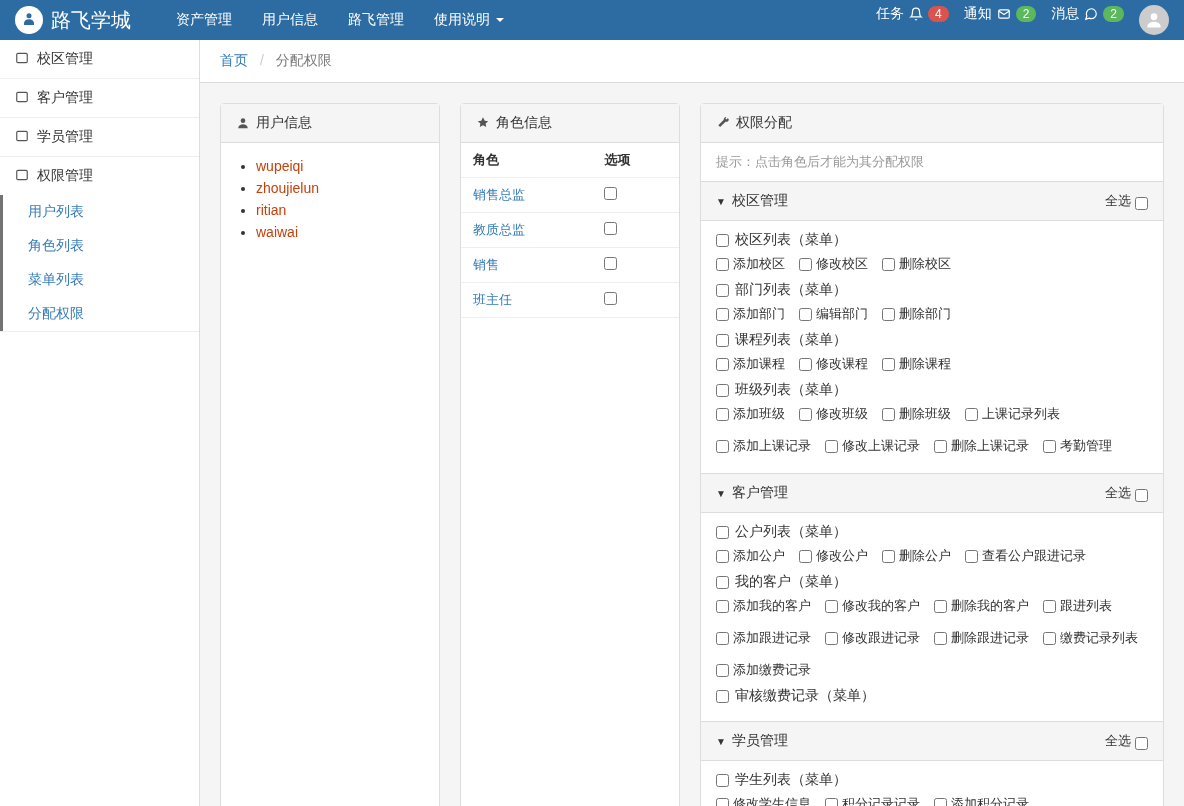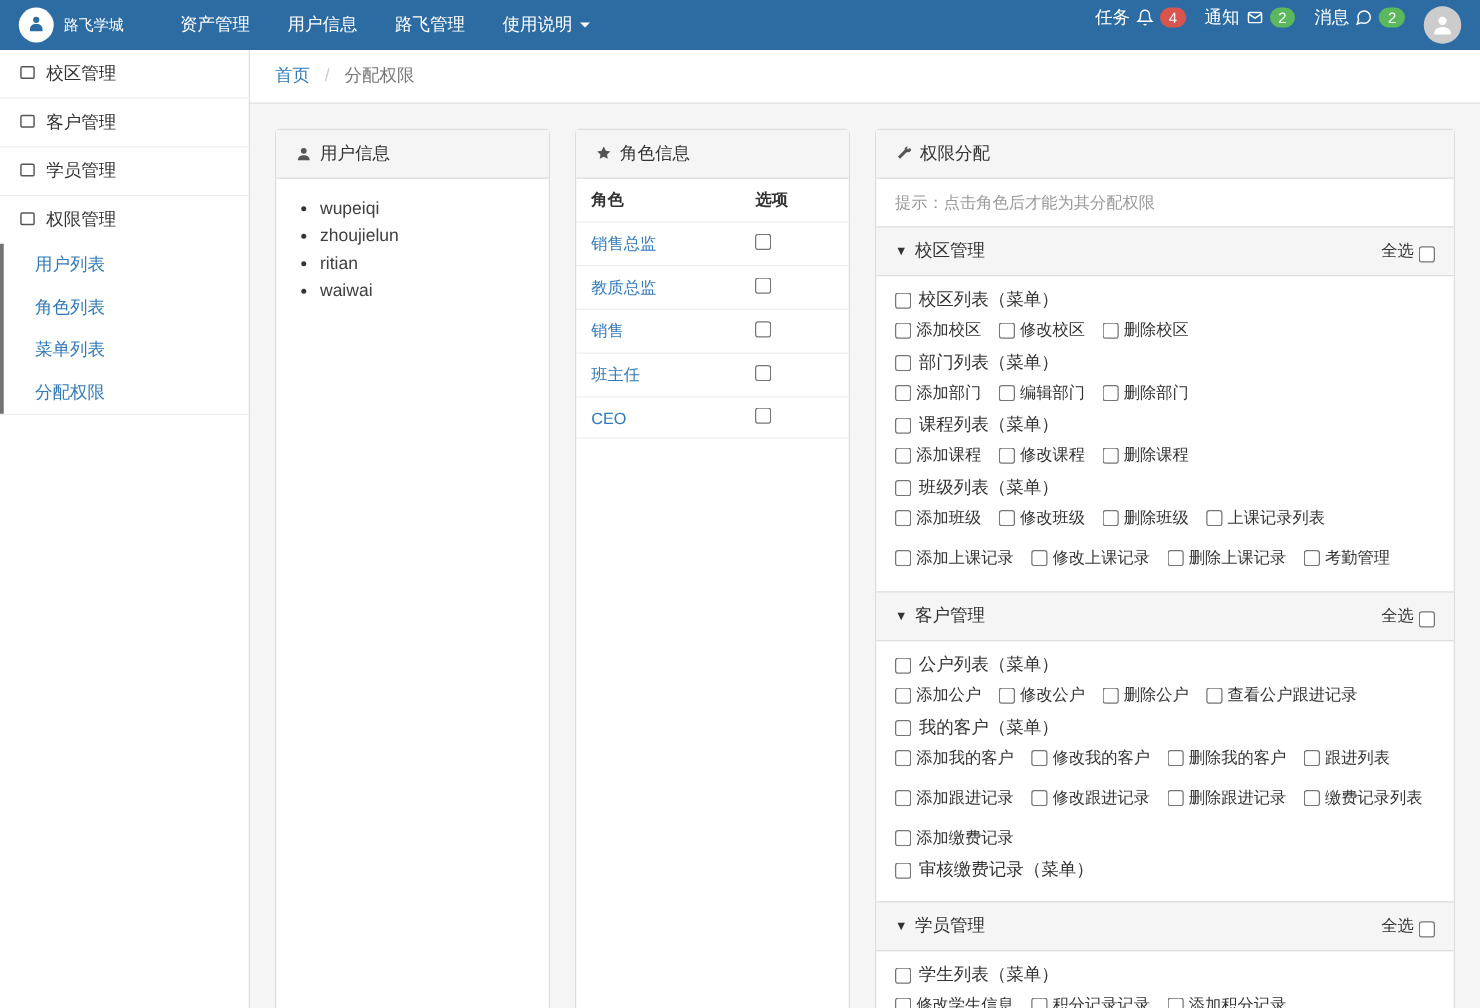--- a/index.html
+++ b/index.html
@@ -1,18 +1,18 @@
 <!DOCTYPE html>
 <html><head>
 <meta charset="utf-8">
 <style>
 *{margin:0;padding:0;box-sizing:border-box}
 body{font-family:"Helvetica Neue",Helvetica,Arial,"Microsoft YaHei",sans-serif;font-size:14px;color:#333;background:#f5f5f5}
 .navbar{background:#2d6ca2;height:40px;display:flex;align-items:center;padding:0 15px;color:#fff}
-.brand{display:flex;align-items:center;gap:8px;font-size:12px;margin-right:30px}
+.brand{display:flex;align-items:center;gap:8px;font-size:20px;margin-right:30px}
 .brand-icon{width:28px;height:28px;background:#fff;border-radius:50%;display:flex;align-items:center;justify-content:center}
 .brand-icon svg{width:20px;height:20px;fill:#2d6ca2}
 .nav-items{display:flex;gap:0}
 .nav-item{padding:4px 15px;cursor:pointer;display:flex;align-items:center;gap:4px}
 .caret{display:inline-block;width:0;height:0;border-left:4px solid transparent;border-right:4px solid transparent;border-top:4px solid #fff;margin-left:2px}
 .nav-right{margin-left:auto;display:flex;align-items:flex-start;gap:15px}
 .nav-notif{display:flex;align-items:center;gap:5px;cursor:pointer}
 .badge{background:#d9534f;color:#fff;border-radius:10px;padding:1px 7px;font-size:12px;min-width:18px;text-align:center}
 .badge-green{background:#5cb85c}
 .avatar{width:30px;height:30px;border-radius:50%;background:#ccc;display:flex;align-items:center;justify-content:center}
@@ -29,21 +29,21 @@
 .breadcrumb .sep{margin:0 8px;color:#ccc}
 .breadcrumb .cur{color:#777}
 .panels{display:flex;gap:20px;padding:0 20px}
 .panel{background:#fff;border:1px solid #ddd;border-radius:4px;flex-shrink:0}
 .panel-head{background:#f5f5f5;border-bottom:1px solid #ddd;padding:10px 15px;display:flex;align-items:center;gap:6px;font-weight:500}
 .panel-1{width:220px}
 .panel-2{width:220px}
 .panel-3{flex:1}
 .user-list{list-style:disc;padding:15px 15px 15px 35px}
 .user-list li{margin-bottom:6px}
-.user-list a{color:#404040;text-decoration:none}
+.user-list a{color:#c2410c;text-decoration:none}
 .hint{color:#999;padding:10px 15px;font-size:13px}
 .role-table{width:100%;border-collapse:collapse}
 .role-table th,.role-table td{padding:8px 12px;text-align:left;border-bottom:1px solid #eee;font-size:13px}
 .role-table th{font-weight:600}
 .role-table a{color:#337ab7;text-decoration:none}
 .perm-section-head{background:#f5f5f5;padding:10px 15px;display:flex;align-items:center;border-top:1px solid #ddd;border-bottom:1px solid #ddd}
 .perm-section-head .toggle{margin-right:6px;font-size:10px}
 .perm-section-head .sa{margin-left:auto;display:flex;align-items:flex-end;gap:4px;font-size:13px}
 .perm-body{padding:10px 15px}
 .perm-row{display:flex;align-items:center;gap:6px;margin-bottom:6px}
@@ -193,24 +193,20 @@
                 <td><input type="checkbox" style=""></td>
               </tr>
               <tr>
                 <td><a href="#">销售</a></td>
                 <td><input type="checkbox" style=""></td>
               </tr>
               <tr>
                 <td><a href="#">班主任</a></td>
                 <td><input type="checkbox" style=""></td>
               </tr>
-              <tr>
-                <td><a href="#">CEO</a></td>
-                <td><input type="checkbox" style=""></td>
-              </tr>
             </tbody>
         </table>
       </div>
       <div class="panel panel-3">
         <div class="panel-head">
           <svg class="icon-sm" viewBox="0 0 24 24" fill="#555">
               <path d="M22 6a4 4 0 01-5.6 3.7L7 19l-3-3 9.3-9.4A4 4 0 0118 2l-2 2 2 2 2-2a4 4 0 012 2z"></path>
             </svg>
           <span>权限分配</span>
         </div>

